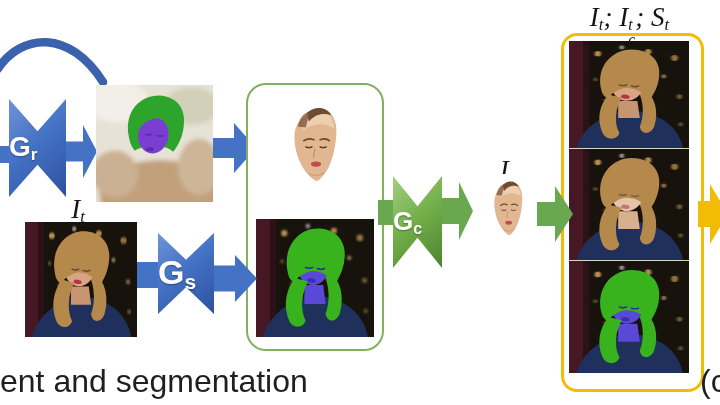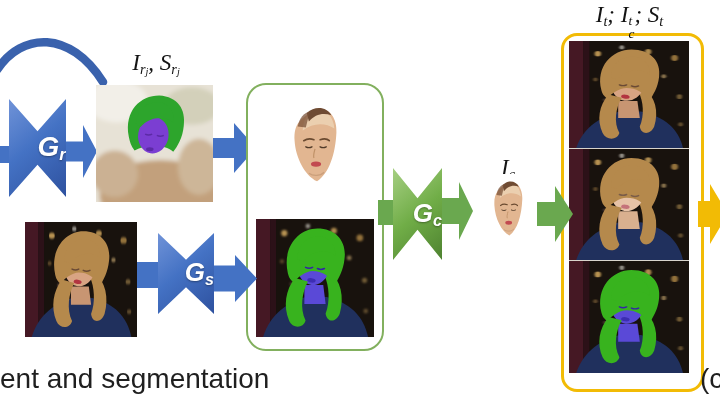--- a/index.html
+++ b/index.html
@@ -2,32 +2,32 @@
 <html style="--arrow-blue: #4472c4; --arrow-blue-dark: #3a62ad; --arrow-green: #6aa84f; --box-green: #82b05e; --box-yellow: #f2bb05; --seg-hair: #38b31e; --seg-face: #5a49d7;"><head>
 <meta charset="utf-8">
 <style>
   html,body{margin:0;padding:0;background:#fff;}
   .canvas{position:relative;width:720px;height:405px;background:#fff;overflow:hidden;
           font-family:"Liberation Sans",sans-serif;}
   .abs{position:absolute;}
 
   
   .mathlabel{font-family:"Liberation Serif",serif;font-style:italic;color:#141414;
-             text-align:center;font-size:23px;line-height:1.15;white-space:nowrap;}
+             text-align:center;font-size:27px;line-height:1.15;white-space:nowrap;}
   .m-sub{font-size:62%;vertical-align:-22%;}
   .m-sub2{font-size:45%;vertical-align:-42%;}
   .m-stack{display:inline-flex;flex-direction:column;align-items:flex-start;
            font-size:58%;line-height:0.95;vertical-align:-26%;}
 
   
-  .caption{font-size:28px;color:#1f1f1f;white-space:nowrap;}
+  .caption{font-size:32px;color:#1f1f1f;white-space:nowrap;}
 
   
   .bowtie{clip-path:polygon(0% 0%,50% 33%,100% 0%,100% 100%,50% 67%,0% 100%);
-          display:flex;align-items:center;justify-content:flex-end;font-style:italic;}
+          display:flex;align-items:center;justify-content:flex-start;}
   .bowtie.blue{background:linear-gradient(140deg,#7093d8 0%,#4472c4 45%,#2e519f 100%);}
   .bowtie.green{background:linear-gradient(140deg,#a6cf82 0%,#70ad47 50%,#4e8230 100%);}
   .glabel{color:#fff;font-weight:700;text-shadow:0 1px 2px rgba(0,0,0,.35);line-height:1;}
   .glabel .gsub{font-size:62%;vertical-align:-25%;}
 
   
   .stagebox{border-style:solid;background:#fff;}
   .box-green{border-width:2.5px;border-color:var(--box-green,#82b05e);border-radius:20px;}
   .box-yellow{border-width:3px;border-color:var(--box-yellow,#f2bb05);border-radius:16px;}
 
@@ -129,38 +129,38 @@
 
   <svg class="abs" style="left:66px;top:125px" width="31" height="53">
     <polygon points="0,16.5 17,16.5 17,0 31,26.5 17,53 17,36.5 0,36.5" fill="var(--arrow-blue,#4472c4)"></polygon>
   </svg>
 
   <div class="abs" style="left:96px;top:85px;width:117px;height:117px">
     <svg class="pic" viewBox="0 0 100 100" preserveAspectRatio="none">
         <use href="#genface"></use>
       </svg>
   </div>
-  <div class="abs mathlabel" style="left:100px;top:50px;width:112px"><span>I</span><span class="m-sub">r</span><span class="m-sub2">j</span><span>, </span><span>S</span><span class="m-sub">r</span><span class="m-sub2">j</span></div>
 
   <svg class="abs" style="left:213px;top:123px" width="43" height="50">
     <polygon points="0,15 21,15 21,0 43,25 21,50 21,35 0,35" fill="var(--arrow-blue,#4472c4)"></polygon>
   </svg>
 
+  <div class="abs mathlabel" style="left:50px;top:194px;width:56px"><span>I</span><span class="m-sub">t</span></div>
   <div class="abs" style="left:25px;top:222px;width:112px;height:115px">
     <svg class="pic" viewBox="0 0 100 100" preserveAspectRatio="none">
         <use href="#portrait"></use>
       </svg>
   </div>
 
   <svg class="abs" style="left:137px;top:262px" width="22" height="26">
     <rect width="22" height="26" fill="var(--arrow-blue,#4472c4)"></rect>
   </svg>
 
   <div class="abs bowtie blue" style="left:158px;top:233px;width:56px;height:81px">
-    <div class="glabel" style="font-size:26px"><span>G</span><span class="gsub">s</span></div>
+    <div class="glabel" style="font-size:34px"><span>G</span><span class="gsub">s</span></div>
   </div>
 
   <div class="abs stagebox box-green" style="left:246px;top:83px;width:134px;height:264px"></div>
 
   <div class="abs" style="left:264px;top:98px;width:102px;height:122px">
     <svg class="pic" viewBox="0 0 100 120" preserveAspectRatio="none">
         <use href="#facecrop"></use>
       </svg>
   </div>
 
@@ -171,21 +171,21 @@
   </div>
 
   <svg class="abs" style="left:214px;top:255px" width="43" height="47">
     <polygon points="0,10.5 21,10.5 21,0 43,23.5 21,47 21,36.5 0,36.5" fill="var(--arrow-blue,#4472c4)"></polygon>
   </svg>
 
   <svg class="abs" style="left:378px;top:200px" width="16" height="25">
     <rect width="16" height="25" fill="var(--arrow-green,#6aa84f)"></rect>
   </svg>
 
-  <div class="abs bowtie green" style="left:393px;top:168px;width:49px;height:92px">
+  <div class="abs bowtie green" style="left:393px;top:176px;width:49px;height:92px">
     <div class="glabel" style="font-size:26px"><span>G</span><span class="gsub">c</span></div>
   </div>
 
   <svg class="abs" style="left:442px;top:182px" width="31" height="58">
     <polygon points="0,16 17,16 17,0 31,29 17,58 17,42 0,42" fill="var(--arrow-green,#6aa84f)"></polygon>
   </svg>
 
   <div class="abs mathlabel" style="left:478px;top:155px;width:60px"><span>I</span><span class="m-sub">c</span></div>
   <div class="abs" style="left:474px;top:174px;width:68px;height:90px">
     <svg class="pic" viewBox="0 0 100 120" preserveAspectRatio="none">

